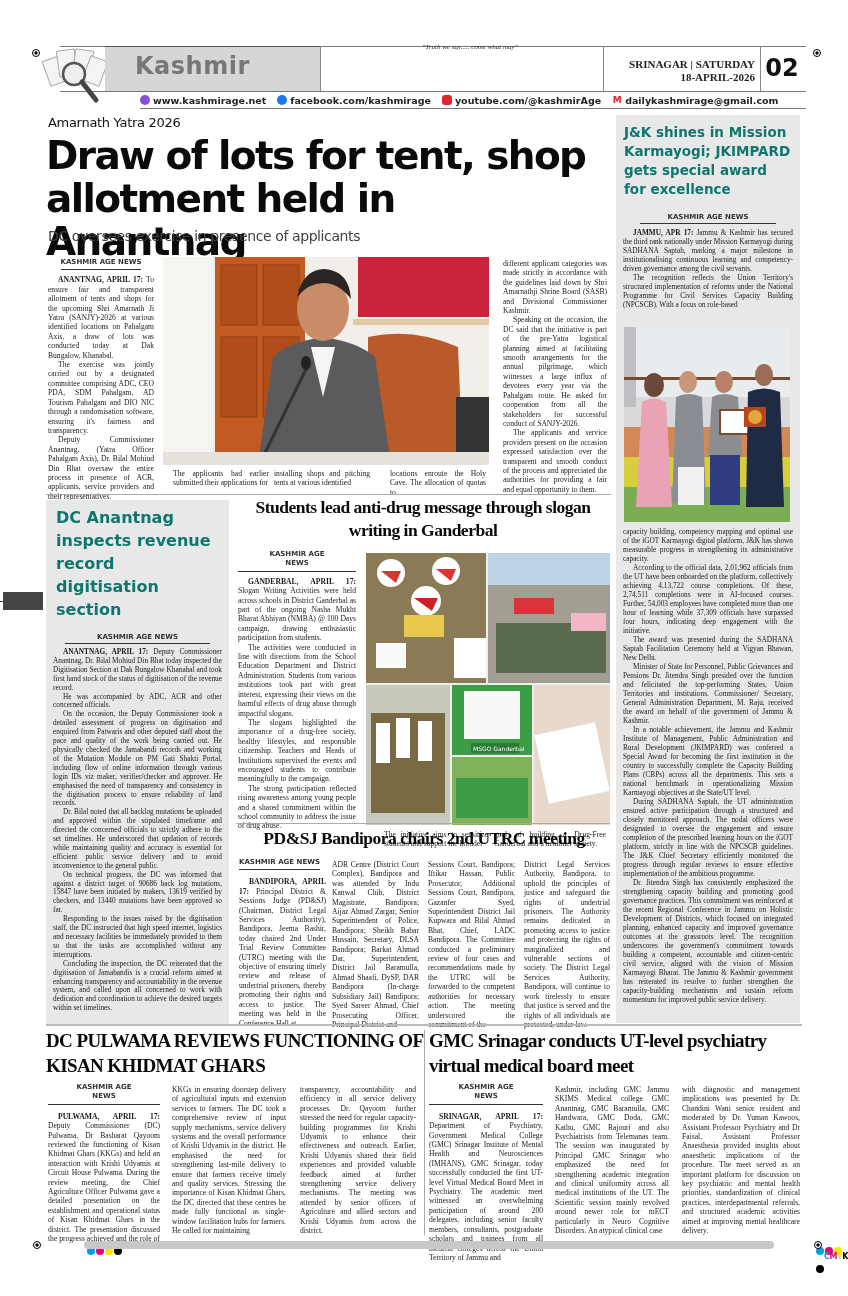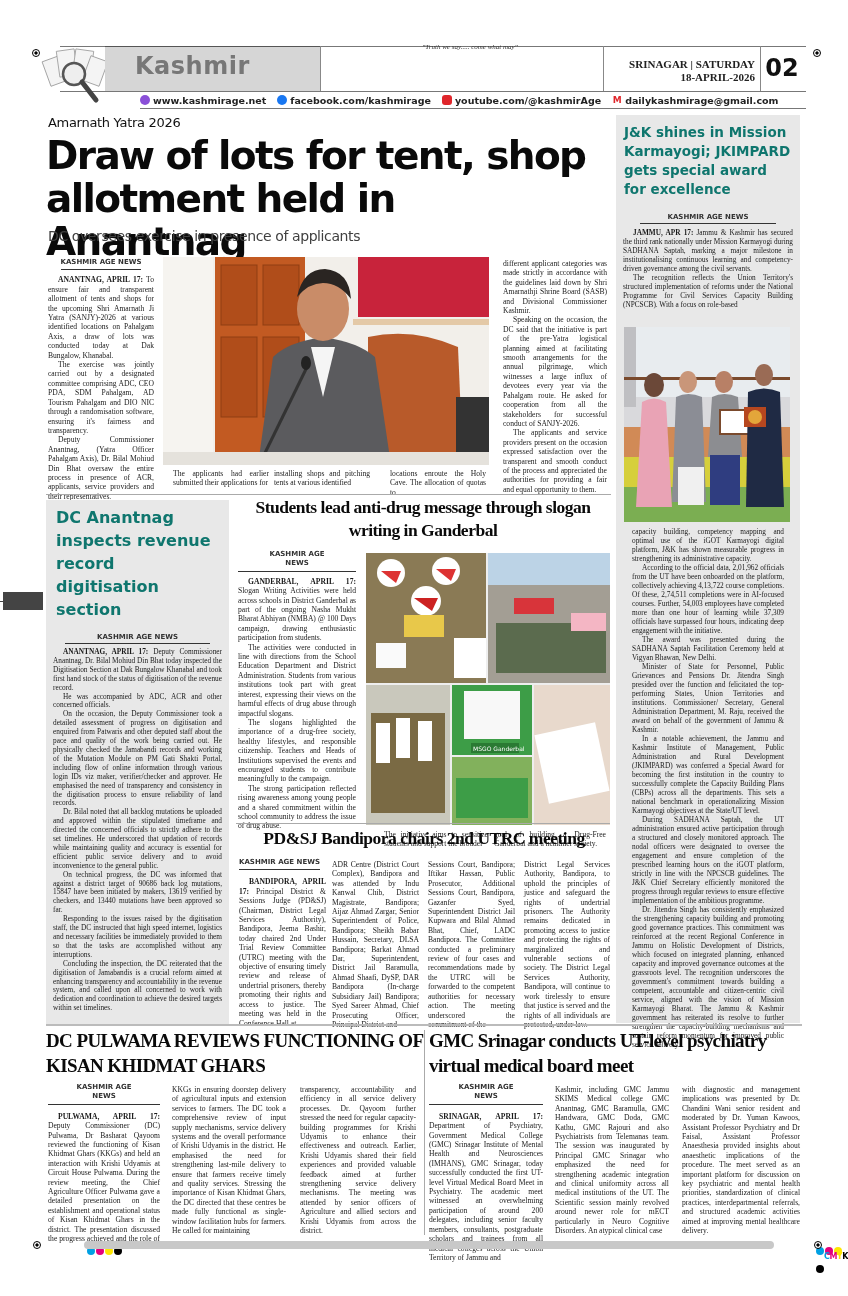--- a/index.html
+++ b/index.html
@@ -180,21 +180,21 @@
       <ellipse cx="100" cy="55" rx="9" ry="11" fill="#b88066"></ellipse>
       <path d="M84 130 L88 70 Q100 64 114 70 L118 130 Z" fill="#8c8d91"></path>
       <rect x="86" y="128" width="30" height="50" fill="#2f3d80"></rect>
       <rect x="96" y="83" width="30" height="24" fill="#fff" stroke="#7a4a2d" stroke-width="2"></rect>
       <ellipse cx="140" cy="48" rx="9" ry="11" fill="#9a6b55"></ellipse>
       <path d="M122 180 L124 65 Q140 58 156 65 L160 180 Z" fill="#1f2a44"></path>
       <rect x="120" y="80" width="22" height="20" fill="#b6471f"></rect>
       <circle cx="131" cy="90" r="7" fill="#e3a63a"></circle>
     </svg>
   </div>
-  <div class="col" style="left:0;top:412px;padding:0 16px;width:184px;font-size:7.3px;line-height:9px;">
+  <div class="col" style="left:0;top:412px;padding:0 7px;width:184px;font-size:7.3px;line-height:9px;">
     <p style="text-indent:0;">capacity building, competency mapping and optimal use of the iGOT Karmayogi digital platform, J&amp;K has shown measurable progress in strengthening its administrative capacity.</p>
     <p>According to the official data, 2,01,962 officials from the UT have been onboarded on the platform, collectively achieving 4,13,722 course completions. Of these, 2,74,511 completions were in AI-focused courses. Further, 54,003 employees have completed more than one hour of learning while 37,309 officials have surpassed four hours, indicating deep engagement with the initiative.</p>
     <p>The award was presented during the SADHANA Saptah Facilitation Ceremony held at Vigyan Bhawan, New Delhi.</p>
     <p>Minister of State for Personnel, Public Grievances and Pensions Dr. Jitendra Singh presided over the function and felicitated the top-performing States, Union Territories and institutions. Commissioner/ Secretary, General Administration Department, M. Raju, received the award on behalf of the government of Jammu &amp; Kashmir.</p>
     <p>In a notable achievement, the Jammu and Kashmir Institute of Management, Public Administration and Rural Development (JKIMPARD) was conferred a Special Award for becoming the first institution in the country to successfully complete the Capacity Building Plans (CBPs) across all the departments. This sets a national benchmark in operationalizing Mission Karmayogi objectives at the State/UT level.</p>
     <p>During SADHANA Saptah, the UT administration ensured active participation through a structured and closely monitored approach. The nodal officers were designated to oversee the engagement and ensure completion of the prescribed learning hours on the iGOT platform, strictly in line with the NPCSCB guidelines. The J&amp;K Chief Secretary efficiently monitored the progress through regular reviews to ensure effective implementation of the ambitious programme.</p>
     <p>Dr. Jitendra Singh has consistently emphasized the strengthening capacity building and promoting good governance practices. This commitment was reinforced at the recent Regional Conference in Jammu on Holistic Development of Districts, which focused on integrated planning, enhanced capacity and improved governance outcomes at the grassroots level. The recognition underscores the government's commitment towards building a competent, accountable and citizen-centric civil service, aligned with the vision of Mission Karmayogi Bharat. The Jammu &amp; Kashmir government has reiterated its resolve to further strengthen the capacity-building mechanisms and sustain reform momentum for improved public service delivery.</p>
   </div>
 </article>
 

